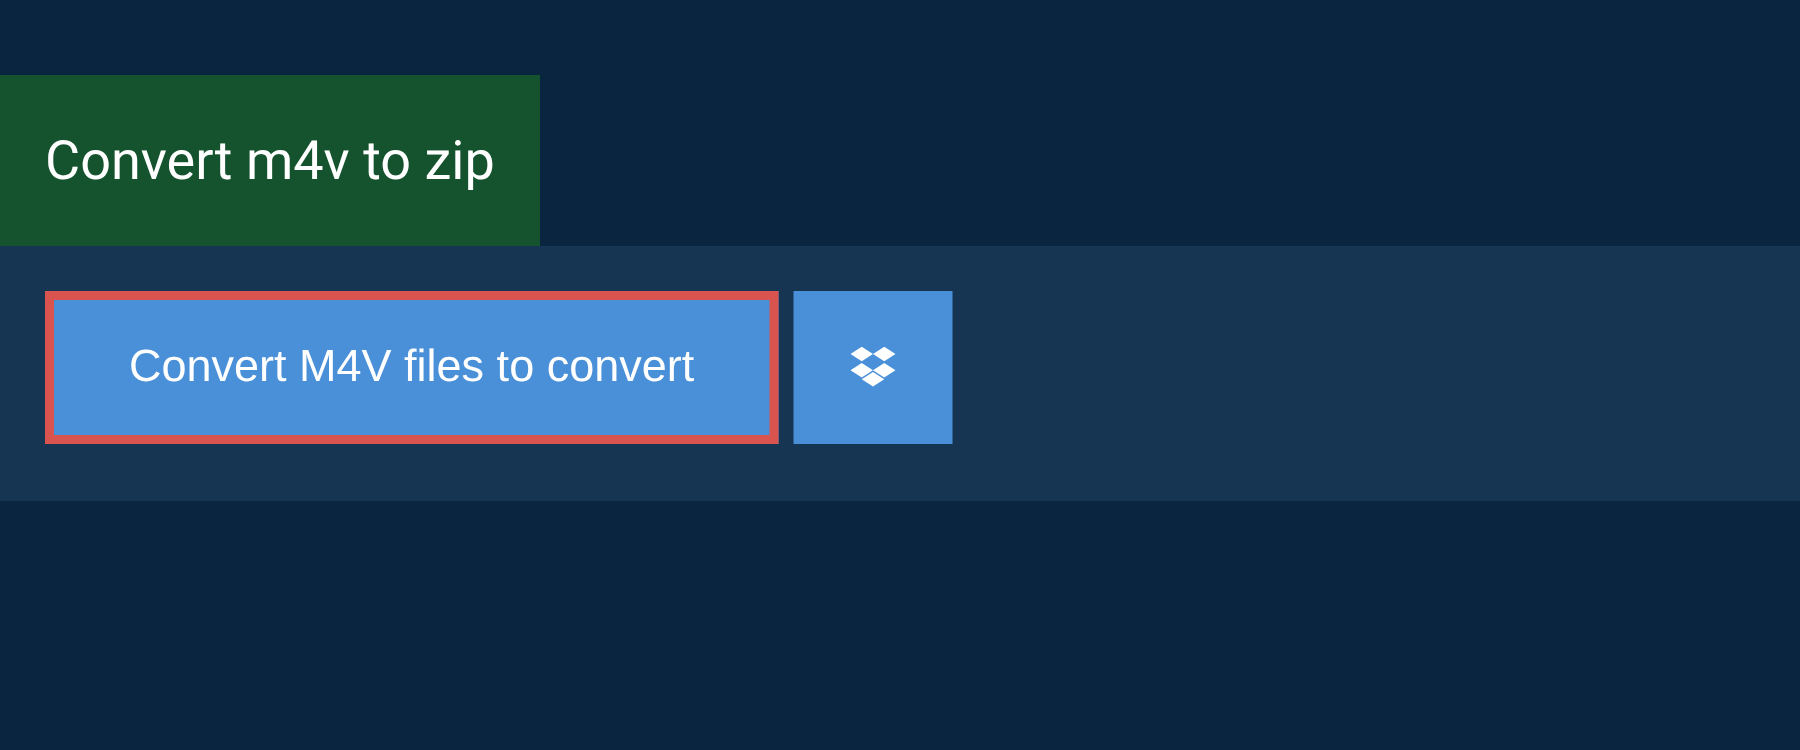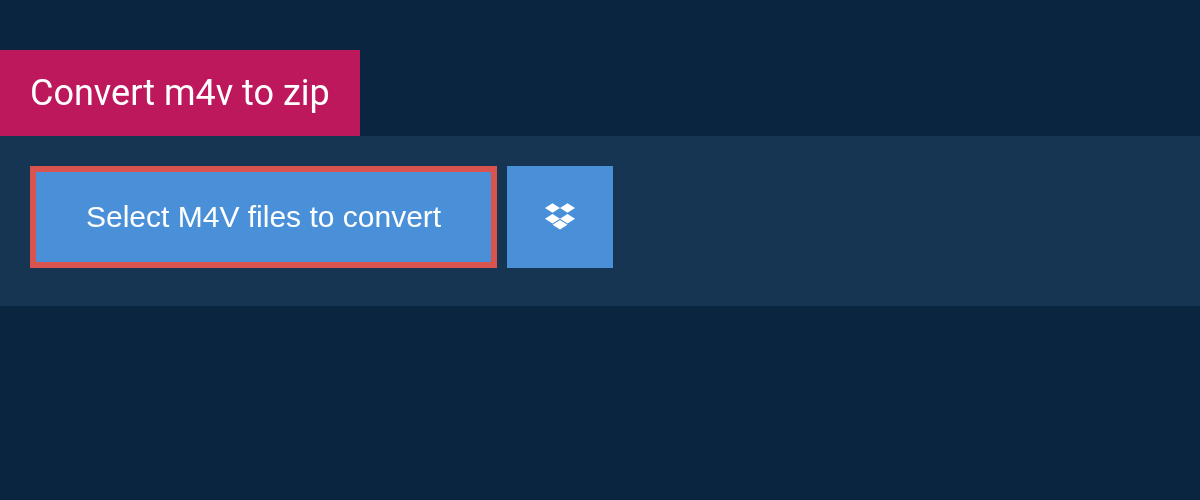--- a/index.html
+++ b/index.html
@@ -8,22 +8,22 @@
       box-sizing: border-box;
     }
     body {
       width: 1200px;
       height: 500px;
       background-color: #0a2540;
       font-family: -apple-system, BlinkMacSystemFont, "Segoe UI", Roboto, Helvetica, Arial, sans-serif;
       overflow: hidden;
     }
     .tab-container {
-      background-color: #be185d;
-      padding: 22px 30px;
+      background-color: #14532d;
+      padding: 36px 30px;
       display: inline-block;
       margin-top: 50px;
       margin-left: 0;
     }
     .tab-title {
       color: #ffffff;
       font-size: 36px;
       font-weight: 400;
     }
     .content-panel {
@@ -68,21 +68,21 @@
 
 
 
 <div class="tab-container">
   <h1 class="tab-title">Convert m4v to zip</h1>
 </div>
 
 <div class="content-panel">
   <div class="button-row">
     <button class="select-button">
-      <span>Select M4V files to convert</span>
+      <span>Convert M4V files to convert</span>
     </button>
     <button class="dropbox-button">
       <svg class="dropbox-icon" viewBox="0 0 50 46" xmlns="http://www.w3.org/2000/svg">
         <path d="M12.5 0 L25 8 L12.5 16 L0 8 Z"></path>
         <path d="M37.5 0 L50 8 L37.5 16 L25 8 Z"></path>
         <path d="M0 18 L12.5 26 L25 18 L12.5 10 Z" transform="translate(0,8)"></path>
         <path d="M25 18 L37.5 26 L50 18 L37.5 10 Z" transform="translate(0,8)"></path>
         <path d="M12.5 30 L25 38 L37.5 30 L25 22 Z" transform="translate(0,6)"></path>
       </svg>
     </button>

